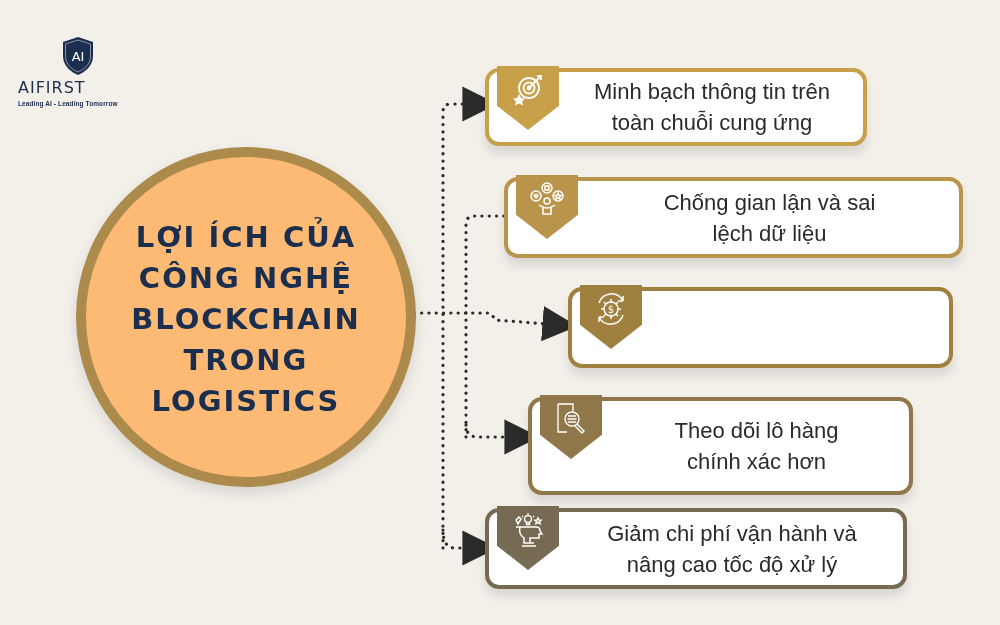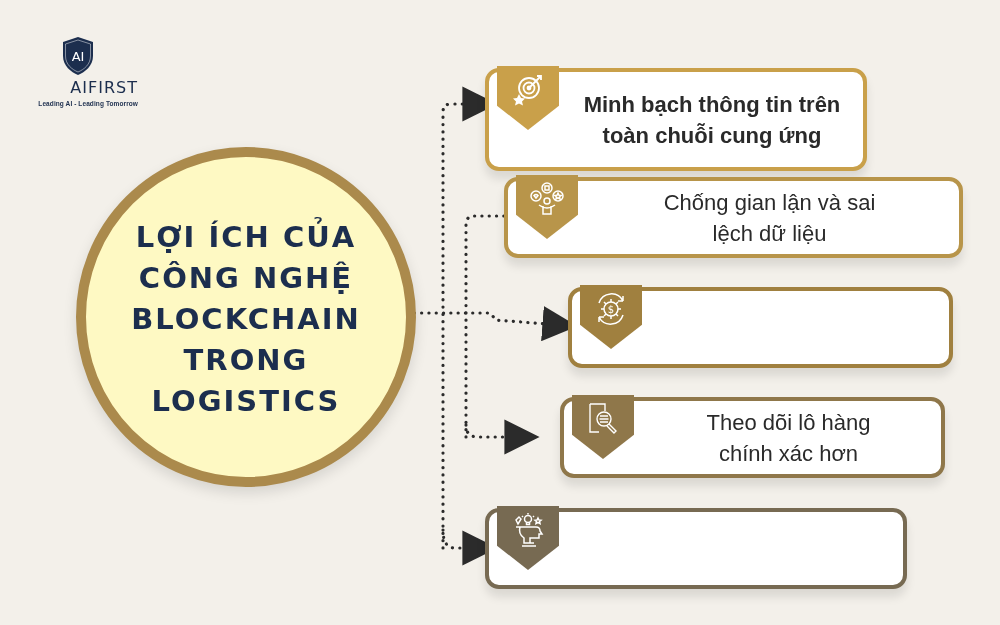--- a/index.html
+++ b/index.html
@@ -1,28 +1,28 @@
 <!DOCTYPE html>
 <html><head>
 <meta charset="utf-8">
 <style>
   html, body { margin:0; padding:0; }
   body {
     width:1000px; height:625px; overflow:hidden; position:relative;
     background:#f3f0ea;
     font-family:"Liberation Sans", "DejaVu Sans", sans-serif;
   }
-  .logo { position:absolute; left:18px; top:36px; width:120px; text-align:right; }
+  .logo { position:absolute; left:18px; top:36px; width:120px; text-align:left; }
   .logo svg { display:block; margin:0 auto; }
   .logo-name { font-family:"DejaVu Sans", sans-serif; font-size:16px; color:#1c2e4e; letter-spacing:1px; margin-top:2px; font-weight:400; }
   .logo-tag { font-size:6.5px; color:#1c2e4e; font-weight:700; margin-top:3px; letter-spacing:0.1px; }
 
   .circle {
     position:absolute; left:76px; top:147px; width:320px; height:320px;
-    border-radius:50%; background:#fef9c3; border:10px solid #ab8a4c;
+    border-radius:50%; background:#fdba74; border:10px solid #ab8a4c;
     box-shadow:0 6px 14px rgba(0,0,0,0.12);
     display:flex; align-items:center; justify-content:center; text-align:center;
   }
   .circle-title {
     font-family:"DejaVu Sans", sans-serif; font-weight:700; color:#1c2e4e;
     font-size:29px; line-height:41px; letter-spacing:2px; width:260px; white-space:pre-line;
     margin-top:4px;
   }
 
   svg.connectors { position:absolute; left:0; top:0; }
@@ -77,21 +77,21 @@
 </svg>
 
 <div class="circle">
   <div class="circle-title">LỢI ÍCH CỦA
 CÔNG NGHỆ
 BLOCKCHAIN
 TRONG
 LOGISTICS</div>
 </div>
 
-<div class="card" style="--c:#c9a04a; left:485px; top:68px; width:382px; height:103px;font-weight:bold;">
+<div class="card" style="--c:#c9a04a; left:485px; top:68px; width:382px; height:78px;">
   <div class="badge">
     <svg width="36" height="36" viewBox="0 0 36 36" fill="none" stroke="#fff" stroke-width="1.8">
       <circle cx="19" cy="16" r="10"></circle>
         <circle cx="19" cy="16" r="5.5"></circle>
         <circle cx="19" cy="16" r="1.5" fill="#fff"></circle>
       <path d="M19 16 L30 5 M27 4 L31 4 L31 8"></path>
       <path d="M9 22 l2 4 4 .5 -3 3 1 4 -4 -2 -4 2 1 -4 -3 -3 4 -.5z" fill="#fff" stroke="none"></path>
     </svg>
   </div>
   <div class="card-text">Minh bạch thông tin trên
@@ -120,21 +120,21 @@
     <svg width="36" height="36" viewBox="0 0 36 36" fill="none" stroke="#fff" stroke-width="1.5">
       <path d="M6 12 A13 13 0 0 1 30 10 M30 10 L30 5 M30 10 L25 10"></path>
       <path d="M30 24 A13 13 0 0 1 6 26 M6 26 L6 31 M6 26 L11 26"></path>
       <circle cx="18" cy="18" r="7"></circle>
       <path d="M18 8 v3 M18 25 v3 M8 18 h3 M25 18 h3 M11 11 l2 2 M23 23 l2 2 M25 11 l-2 2 M11 25 l2 -2"></path>
       <text x="18" y="22" text-anchor="middle" font-size="10" font-family="DejaVu Sans, sans-serif" fill="#fff" stroke="none">$</text>
     </svg>
   </div>
 </div>
 
-<div class="card" style="--c:#8f774a; left:528px; top:397px; width:385px; height:81px;margin-left:32px;">
+<div class="card" style="--c:#8f774a; left:528px; top:397px; width:385px; height:98px;">
   <div class="badge">
     <svg width="36" height="36" viewBox="0 0 36 36" fill="none" stroke="#fff" stroke-width="1.4">
       <path d="M5 3 L20 3 L20 10 M5 3 L5 31 L14 31"></path>
       <circle cx="19" cy="18" r="7"></circle>
       <path d="M15 15 h8 M14.5 18 h9 M15 21 h8"></path>
       <path d="M24 23 L31 30 L29 32 L22 25"></path>
     </svg>
   </div>
   <div class="card-text">Theo dõi lô hàng
 chính xác hơn</div>
@@ -145,13 +145,15 @@
     <svg width="36" height="36" viewBox="0 0 36 36" fill="none" stroke="#fff" stroke-width="1.5">
       <circle cx="18" cy="7" r="3.5"></circle>
         <path d="M16.5 10.5 v2 h3 v-2"></path>
       <path d="M18 1 v1.5 M12 4 l1 1 M24 4 l-1 1"></path>
       <path d="M6 8 l3 -3 2 2 -3 5z"></path>
       <path d="M28 6 l1 2 2 .2 -1.5 1.3 .5 2 -2 -1 -2 1 .5 -2 -1.5 -1.3 2 -.2z"></path>
       <path d="M6 15 L26 15 Q30 15 30 19 L32 22 L29 22 L29 26 L20 26 L20 31 M10 15 Q8 22 14 26 L14 31 L24 31"></path>
       <path d="M12 34 L26 34"></path>
     </svg>
   </div>
+  <div class="card-text">Giảm chi phí vận hành và
+nâng cao tốc độ xử lý</div>
 </div>
 
 </body></html>

